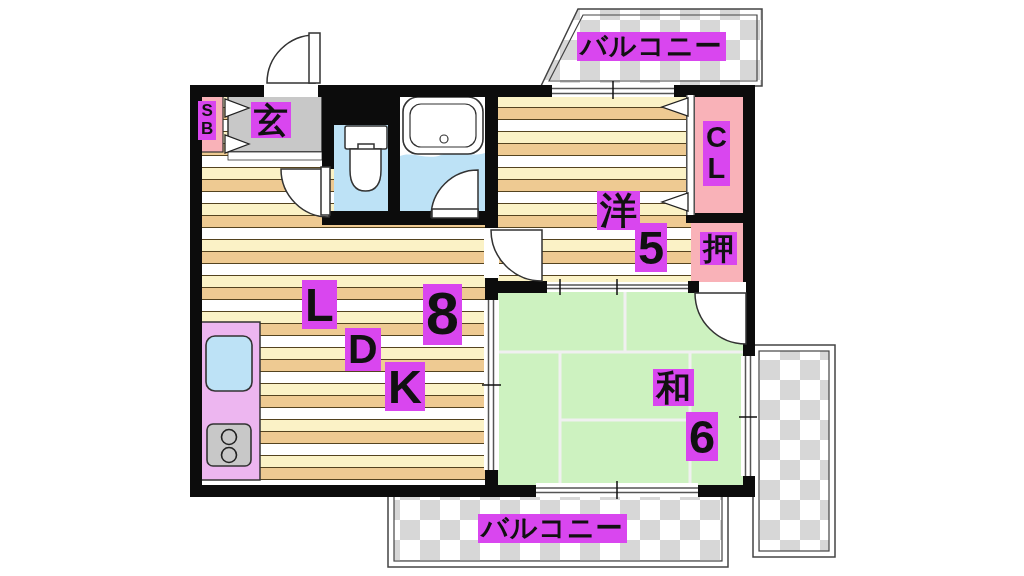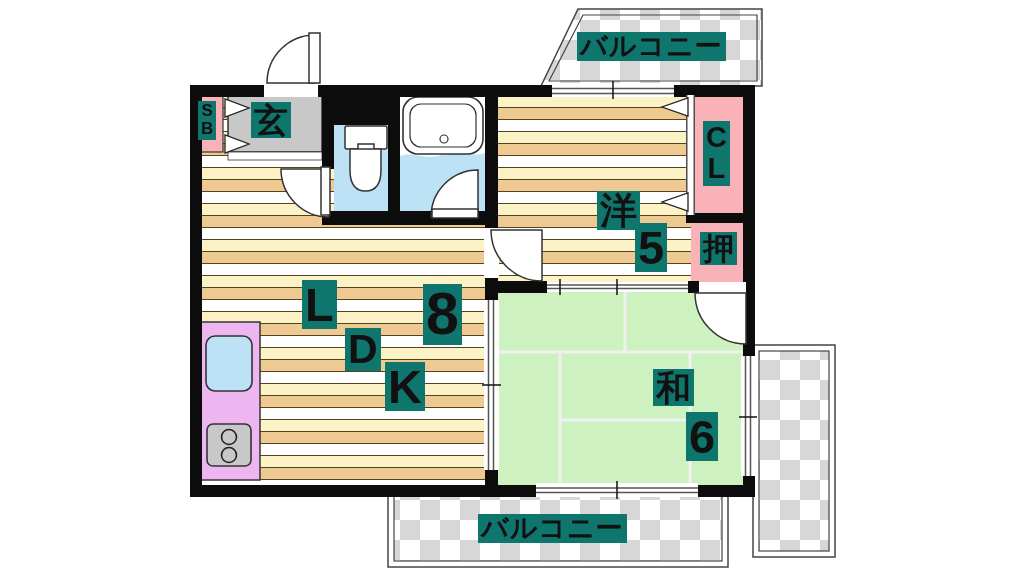--- a/index.html
+++ b/index.html
@@ -1,19 +1,19 @@
 <!DOCTYPE html>
 <html><head>
 <meta charset="utf-8">
 <style>
   html,body{margin:0;padding:0;background:#ffffff;}
   #canvas{position:relative;width:1024px;height:576px;background:#ffffff;overflow:hidden;
           font-family:"Liberation Sans", sans-serif;}
   #plan-svg{position:absolute;left:0;top:0;}
-  .lbl{position:absolute;background:#0f766e;color:#111;font-weight:bold;line-height:1.0;
+  .lbl{position:absolute;background:#d946ef;color:#111;font-weight:bold;line-height:1.0;
        white-space:nowrap;padding:1px 3px;}
   .lbl.stack{text-align:center;line-height:1.08;}
   .lbl.stack div{line-height:1.08;}
 </style>
 </head>
 <body>
 
 <div id="canvas">
 
 <svg id="plan-svg" width="1024" height="576" viewBox="0 0 1024 576">

